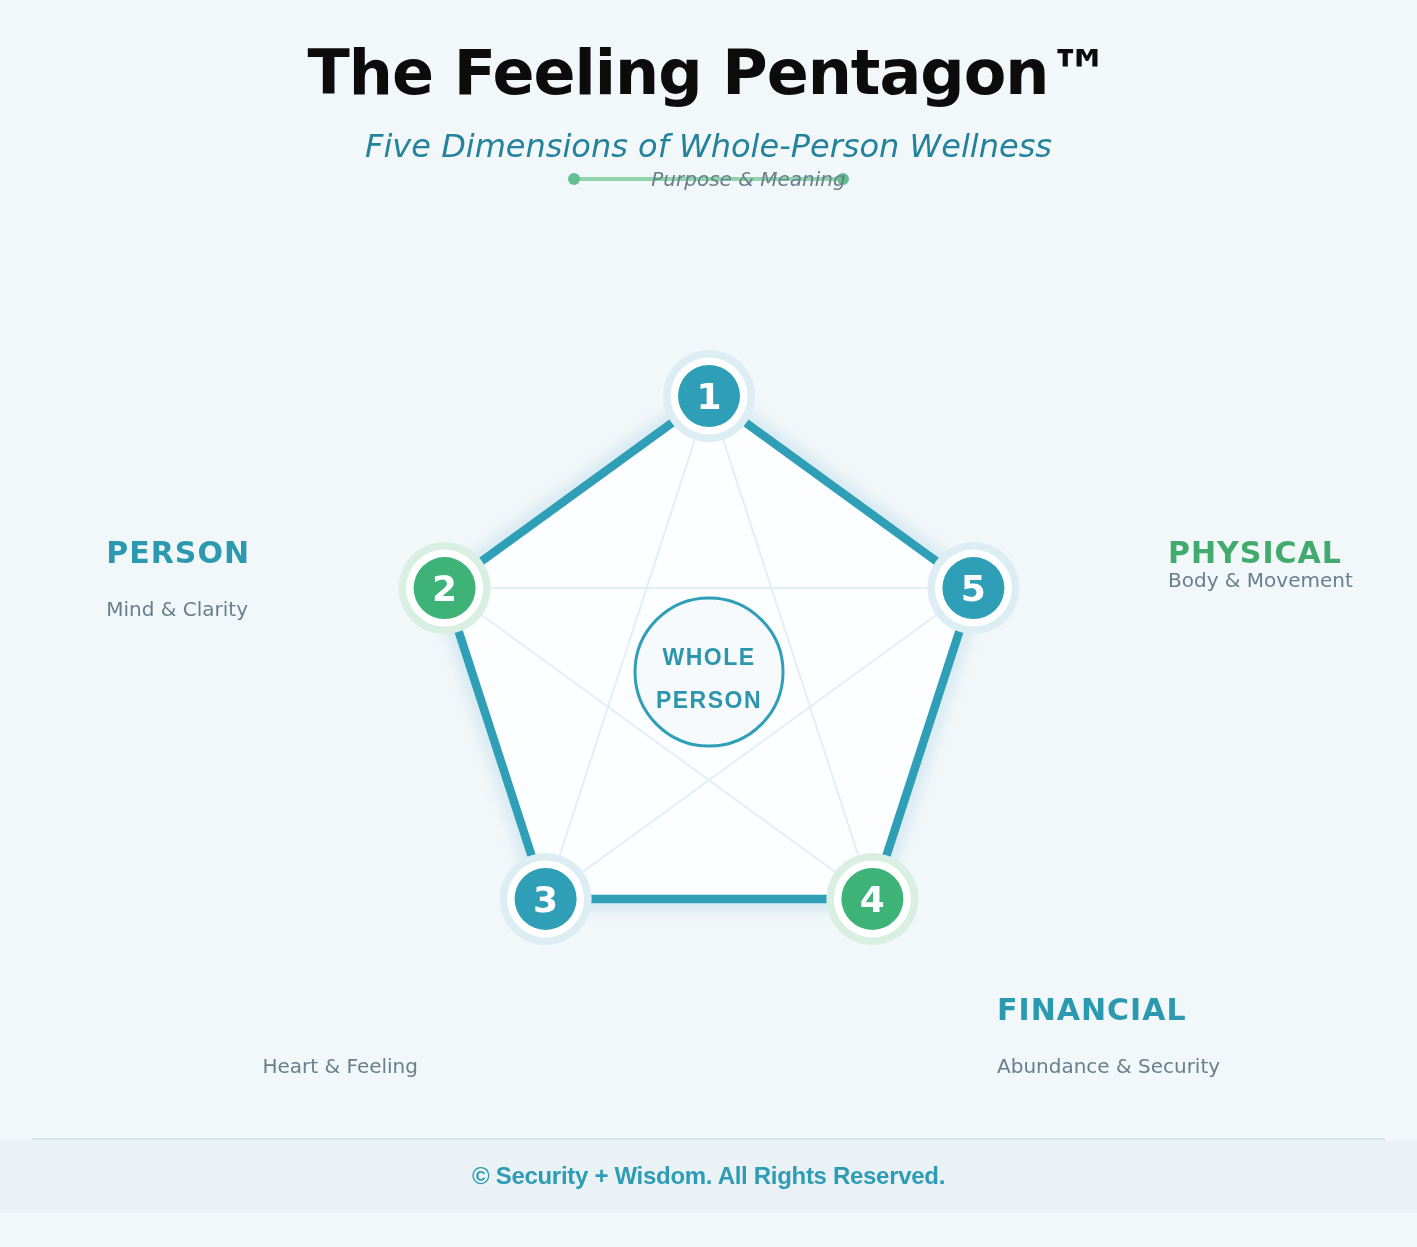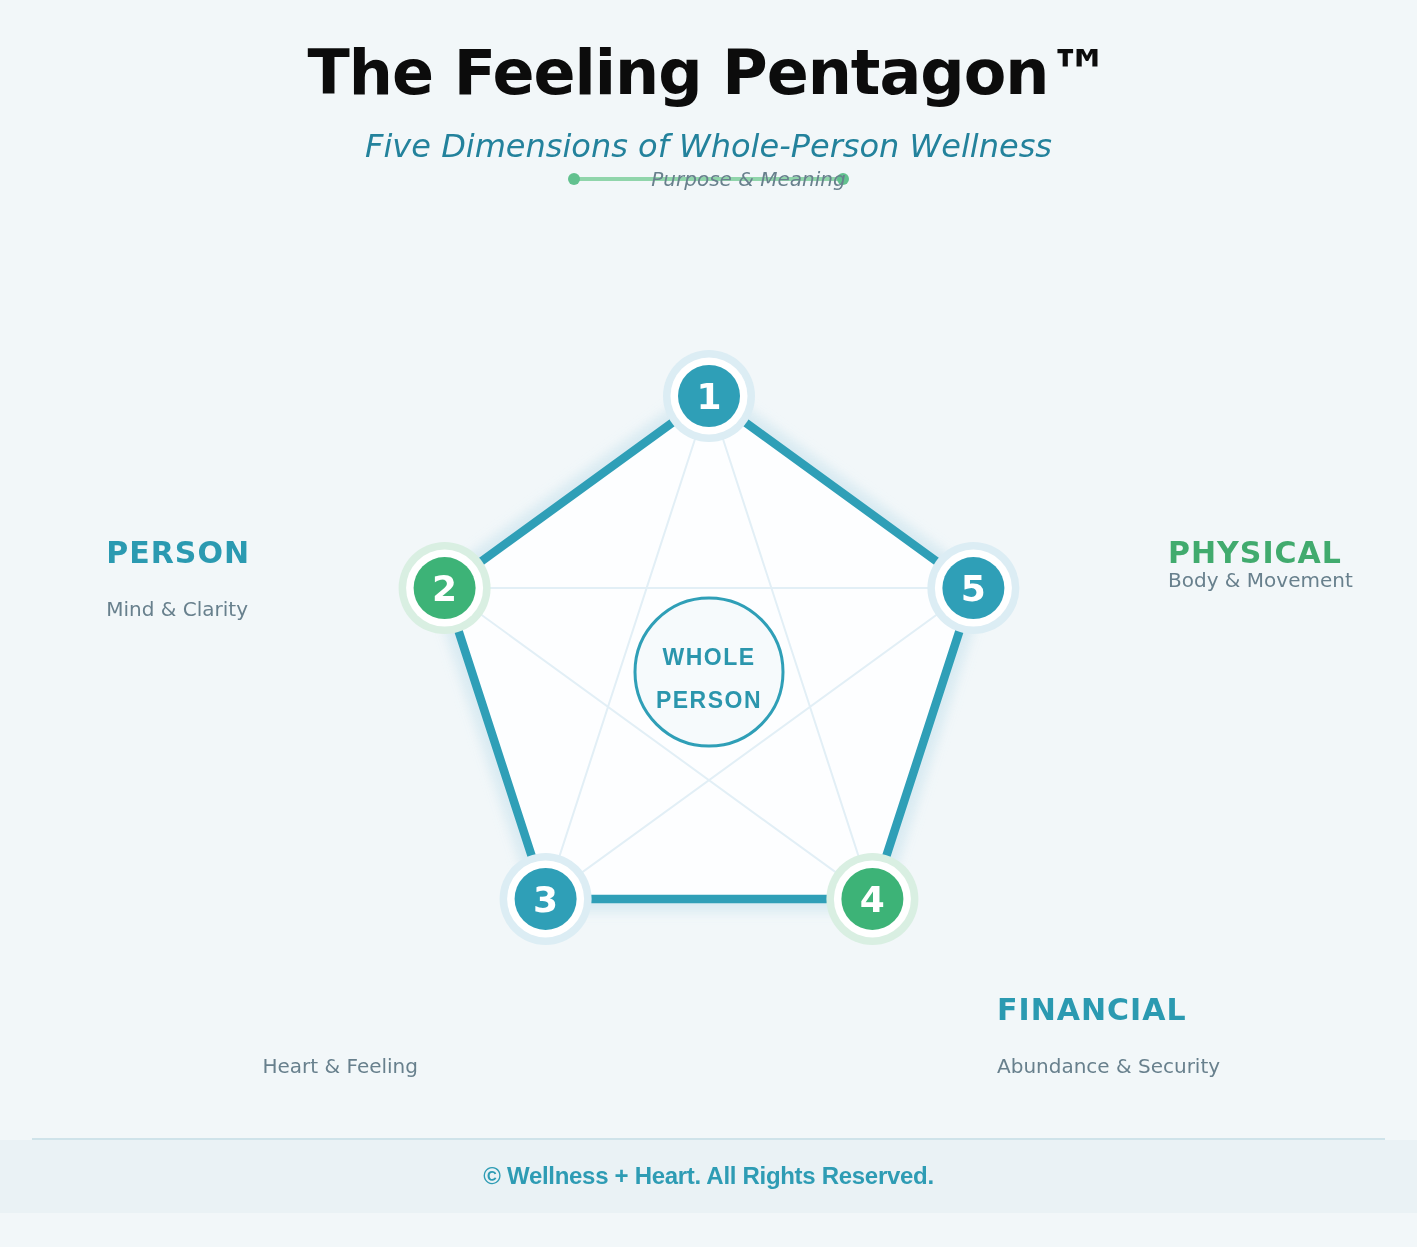--- a/index.html
+++ b/index.html
@@ -163,15 +163,15 @@
     <g>
       <circle cx="604.4" cy="282.1" r="46" fill="#dcedf4"></circle>
       <circle cx="604.4" cy="282.1" r="38.5" fill="#ffffff"></circle>
       <circle cx="604.4" cy="282.1" r="31" fill="#2f9fb7"></circle>
       <text class="node-num" x="604.4" y="295">5</text>
     </g>
   </svg>
 
   <div class="footer-divider"></div>
   <div class="footer-band"></div>
-  <div class="footer-text">© Wellness + Heart. All Rights Reserved.</div>
+  <div class="footer-text">© Security + Wisdom. All Rights Reserved.</div>
 
 </div>
 
 </body></html>

